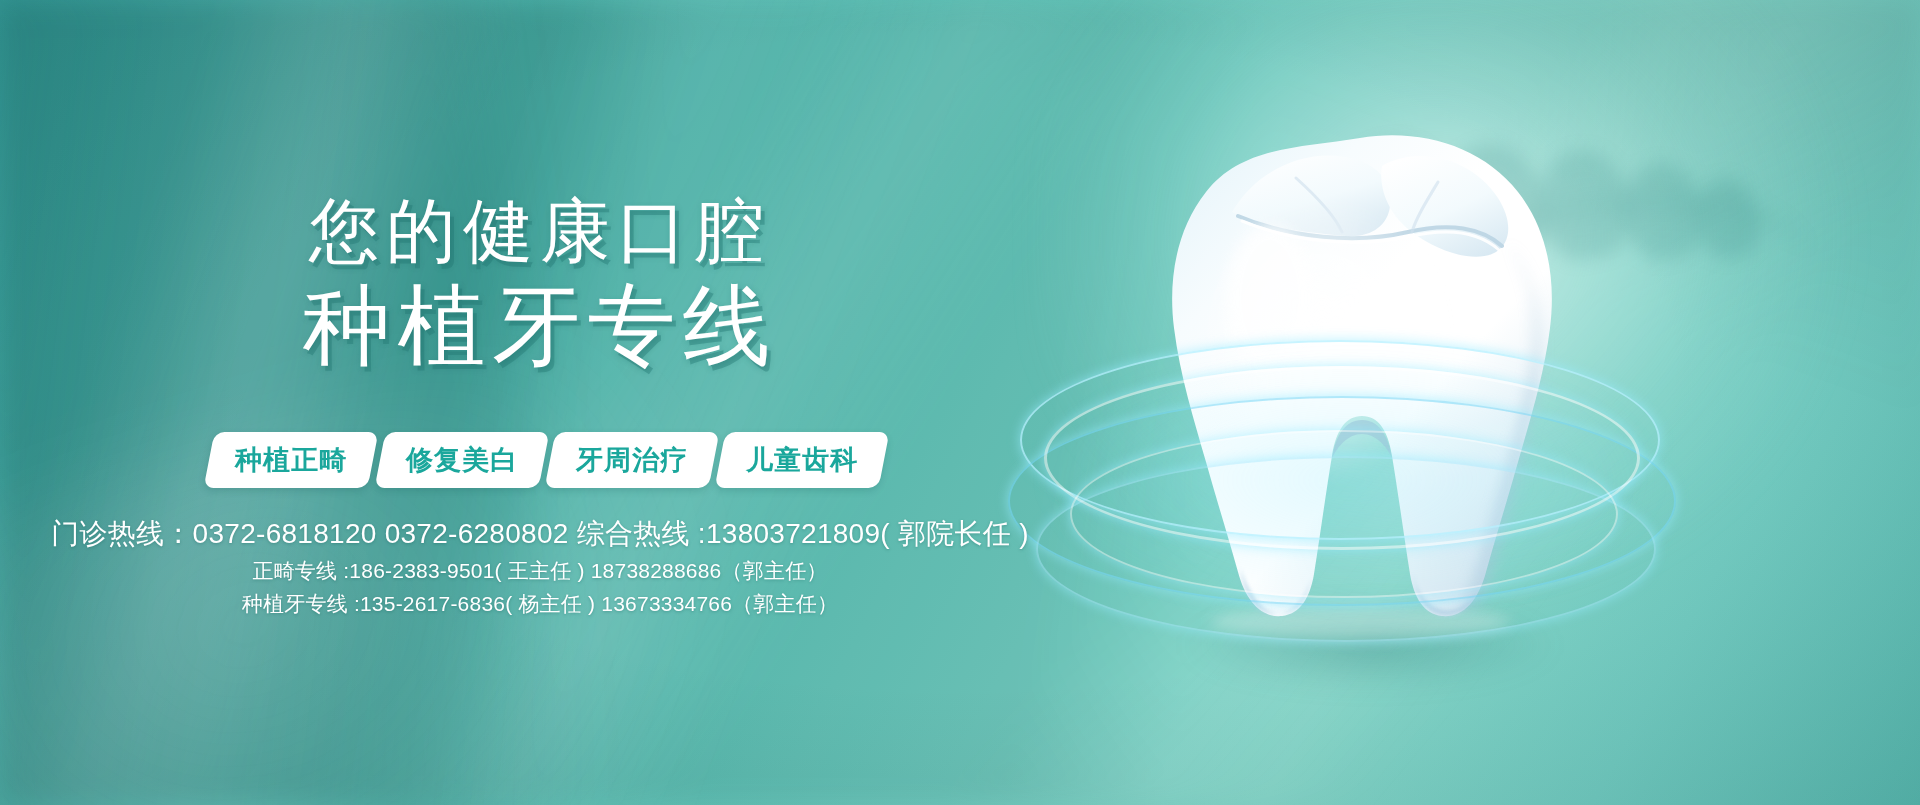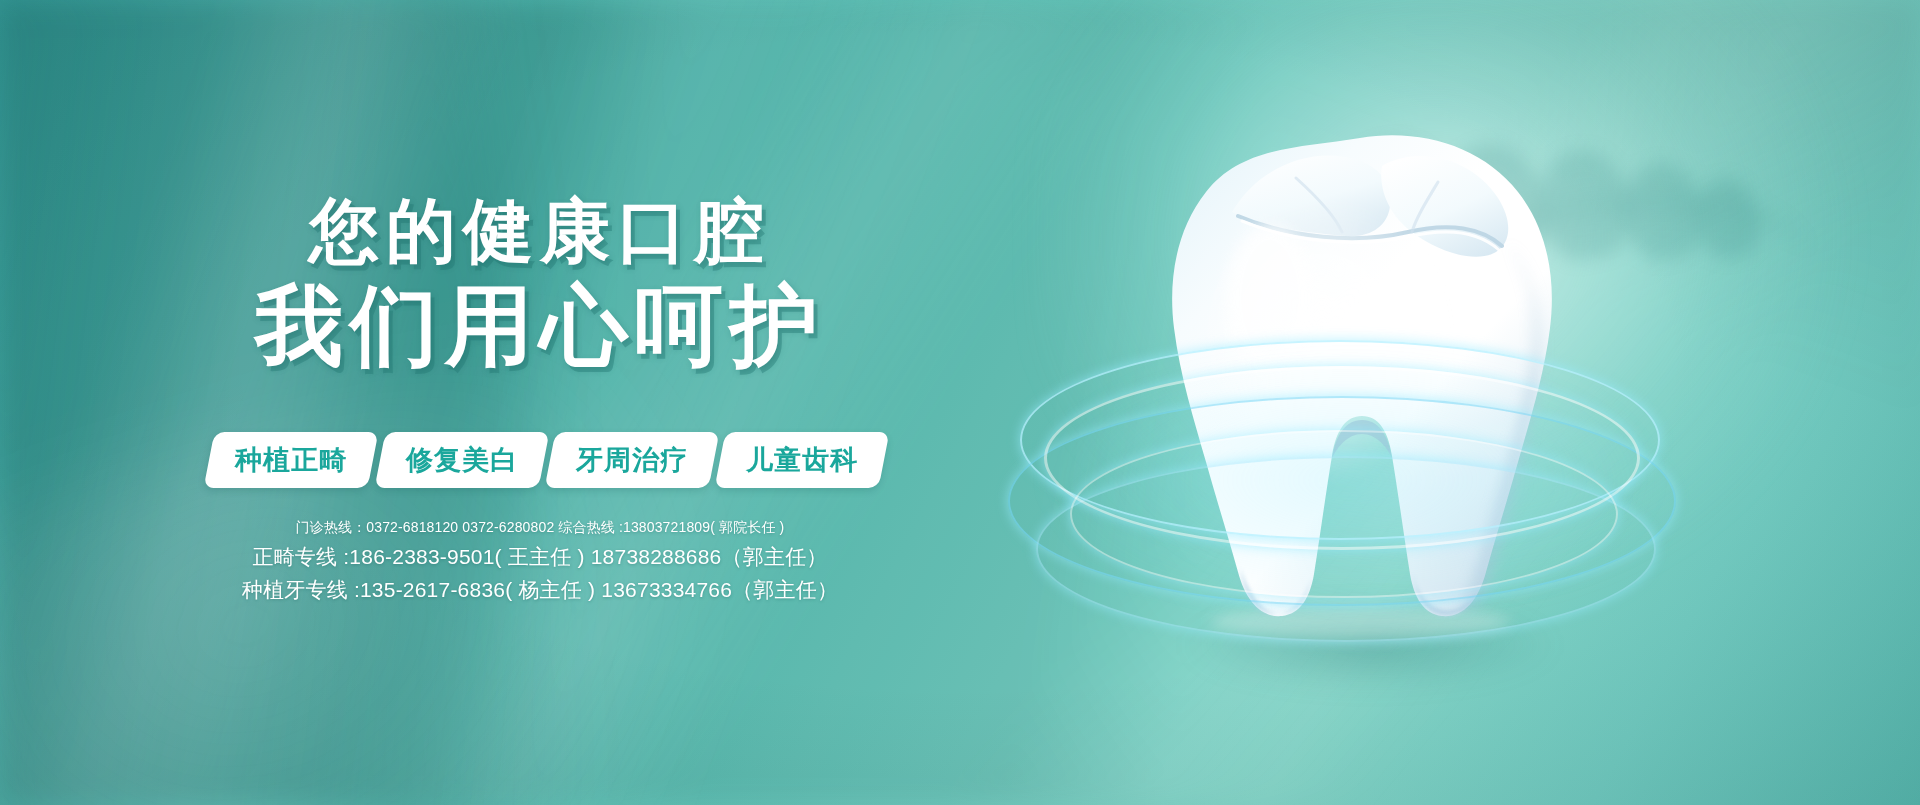--- a/index.html
+++ b/index.html
@@ -117,21 +117,21 @@
     z-index:6;
   }
 
   .headline{
     position:absolute;
     left:0;right:0;top:196px;
     text-align:center;
   }
   .headline-line{
     color:#ffffff;
-    font-weight:700;
+    font-weight:400;
     letter-spacing:.10em;
     line-height:1;
     white-space:nowrap;
     text-shadow:
       4px 5px 0 rgba(36,120,116,.40),
       2px 3px 6px rgba(20,95,92,.30);
   }
   .headline-1{font-size:70px; margin-bottom:16px;}
   .headline-2{font-size:88px; letter-spacing:.08em;}
 
@@ -184,21 +184,21 @@
   }
   .contact-line{
     font-size:21px;
     line-height:1;
     margin-bottom:12px;
     letter-spacing:.01em;
     white-space:nowrap;
     text-shadow:0 1px 3px rgba(16,88,84,.35);
   }
   .contact-line:last-child{margin-bottom:4px;}
-  .contact-line.l1{font-size:14px;}
+  .contact-line.l1{font-size:28px;}
   .contact-line.l2{font-size:21px;}
   .contact-line.l3{font-size:21px;}
 
   
   .tooth-wrap{
     position:absolute;
     left:1120px;top:120px;
     width:480px;height:520px;
     z-index:5;
   }
@@ -373,21 +373,21 @@
     <div class="rings-front">
       <div class="ring r2"></div>
       <div class="ring r4"></div>
     </div>
   </div>
 
   <div class="content">
 
     <div class="headline">
       <div class="headline-line headline-1">您的健康口腔</div>
-      <div class="headline-line headline-2">我们用心呵护</div>
+      <div class="headline-line headline-2">种植牙专线</div>
     </div>
 
     <div class="pill-row">
       <div class="pill">
         <span>种植正畸</span>
       </div>
       <div class="pill">
         <span>修复美白</span>
       </div>
       <div class="pill">

